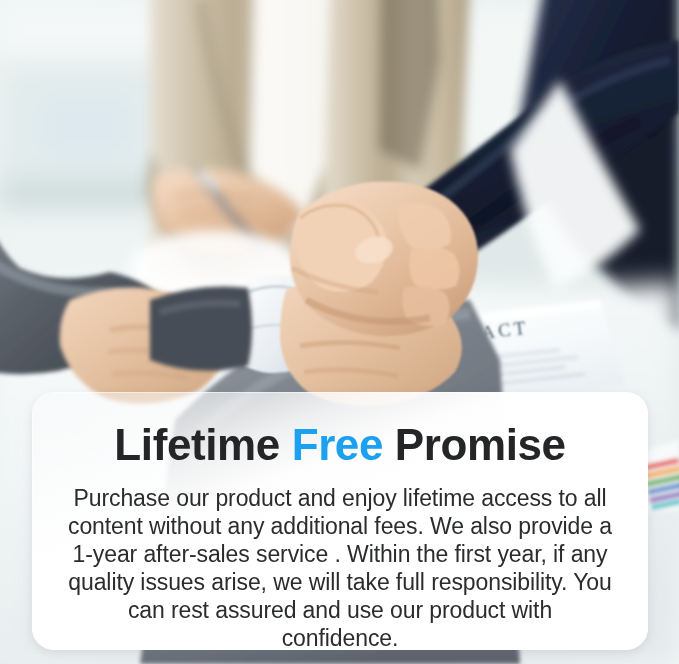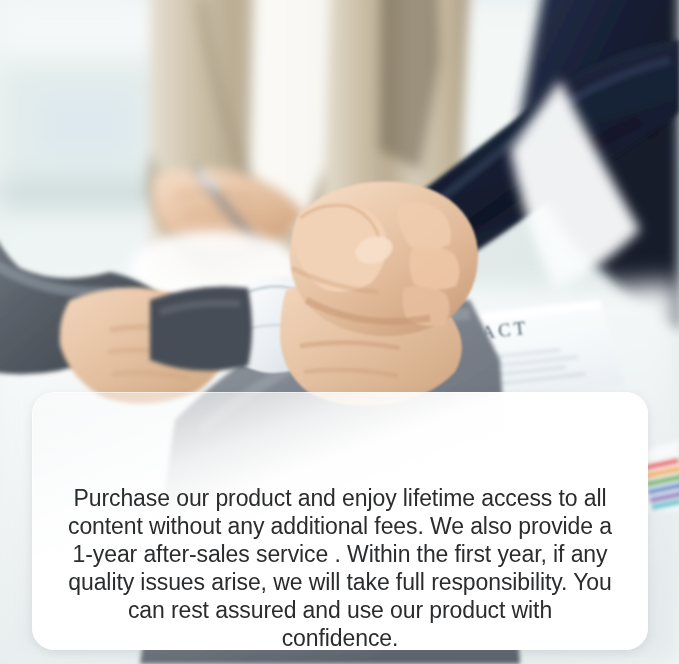--- a/index.html
+++ b/index.html
@@ -310,18 +310,21 @@
         <path d="M300,346 Q348,338 400,348" stroke="#c89a76" stroke-width="5" fill="none" opacity="0.45"></path>
         <path d="M304,372 Q350,366 398,376" stroke="#c89a76" stroke-width="5" fill="none" opacity="0.35"></path>
       </g>
 
       <rect x="0" y="0" width="679" height="664" fill="none"></rect>
     </svg>
   </div>
 
   <div class="promise-card">
 
+    <div class="card-title">
+      <span>Lifetime </span><span class="accent">Free</span><span> Promise</span>
+    </div>
 
     <div class="card-body">Purchase our product and enjoy lifetime access to all content without any additional fees. We also provide a 1-year after-sales service . Within the first year, if any quality issues arise, we will take full responsibility. You can rest assured and use our product with confidence.</div>
 
   </div>
 
 </div>
 
 </body></html>

